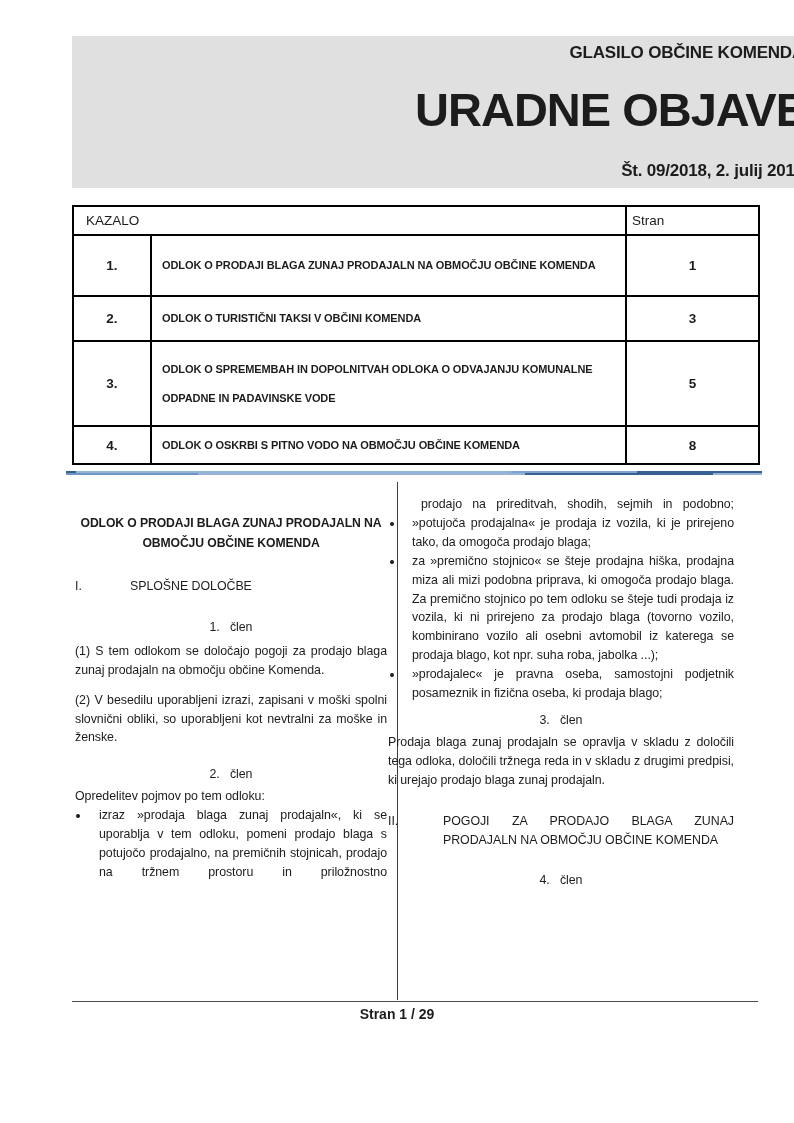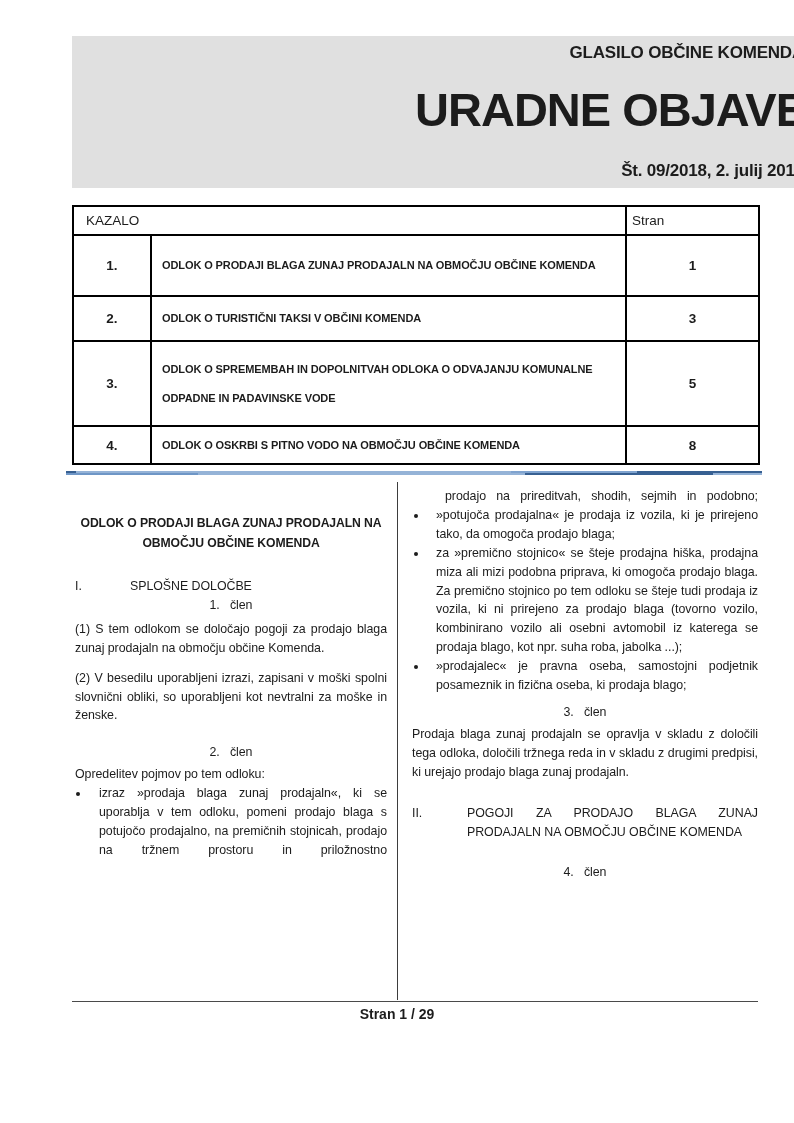--- a/index.html
+++ b/index.html
@@ -70,36 +70,36 @@
   }
 
   
   .col-divider{position:absolute;left:397px;top:482px;width:1px;height:518px;background:#3d3d3d;}
 
   .leftcol,.rightcol{
     position:absolute;top:487px;
     font-size:12.4px;line-height:18.9px;letter-spacing:-0.05px;
   }
   .leftcol{left:75px;width:312px;}
-  .rightcol{left:412px;width:346px;}
+  .rightcol{left:388px;width:346px;margin-top:8px;}
 
   p{margin:0;}
   .just{text-align:justify;}
   .force-just{text-align:justify;text-align-last:justify;}
 
   .decree-title{
     margin:26px 0 0 0;font-weight:700;font-size:12.2px;line-height:20px;
     text-align:center;letter-spacing:-0.1px;
   }
   .sec{display:flex;margin-top:24px;}
   .sec .secnum{width:55px;flex:0 0 55px;}
   .sec .sectitle{flex:1;}
   .clen{text-align:center;}
 
-  .mt-a1{text-align:center;}
+  .mt-a1{margin-top:22px;text-align:center;}
   .mt-p1{margin-top:5px;}
   .mt-p2{margin-top:11px;}
   .mt-a2{margin-top:18px;}
   .mt-intro2{margin-top:3px;}
 
   ul.bullets{margin:0;padding:0 0 0 15px;list-style:disc;}
   ul.bullets li{padding-left:9px;margin:0;}
 
   .rightcol .cont{padding-left:33px;}
   .rightcol ul.bullets{padding-left:16px;}

